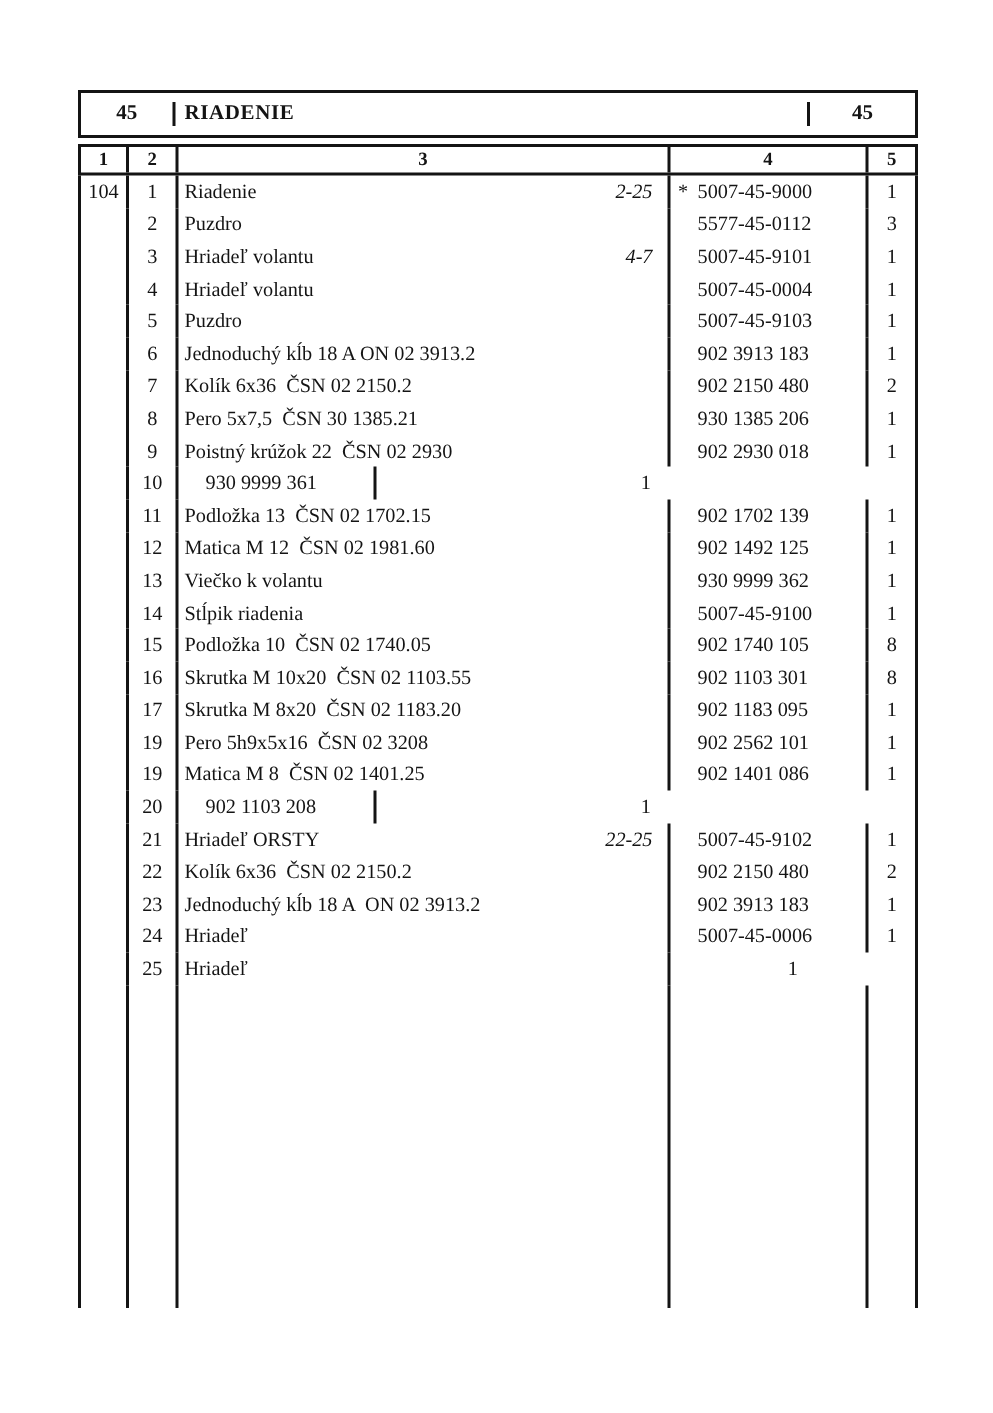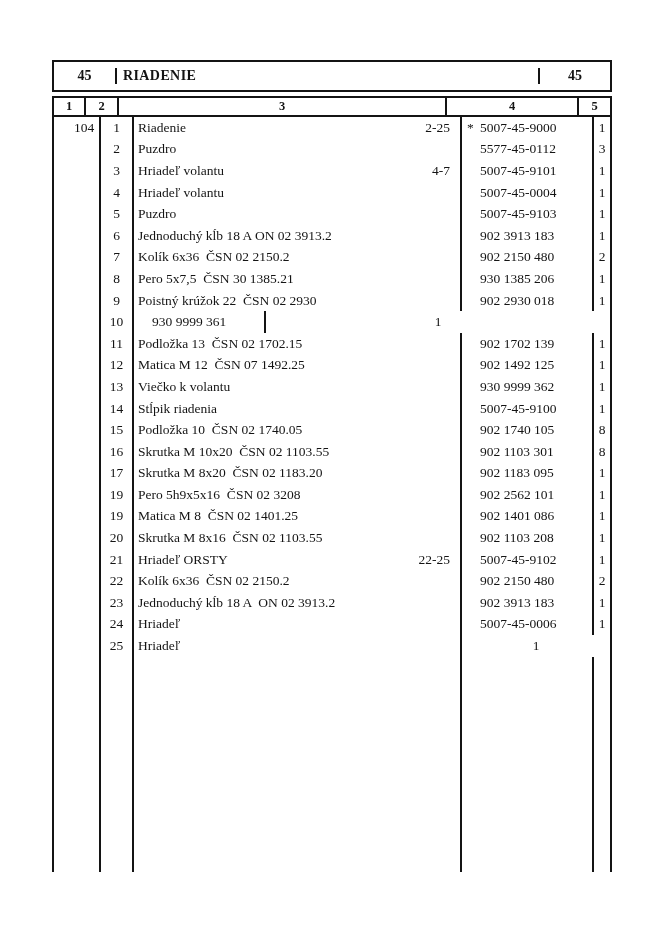--- a/index.html
+++ b/index.html
@@ -53,32 +53,32 @@
   
   .data-area {
     position: absolute;
     left: 52px; top: 117px;
     width: 560px; height: 755px;
     border-left: 2px solid var(--ink, #141414);
     border-right: 2px solid var(--ink, #141414);
     display: flex; flex-direction: column;
     font-size: 13.5px;
   }
-  .row { display: flex; height: 21.6px; flex: 0 0 auto; padding-left: 15px; }
+  .row { display: flex; height: 21.6px; flex: 0 0 auto; }
   .row.filler { flex: 1 1 auto; height: auto; }
   .cell { height: 100%; }
   .c1 { width: 32px;  border-right: 2px solid var(--ink, #141414);
         display: flex; align-items: center; justify-content: center; }
   .c2 { width: 33px;  border-right: 2px solid var(--ink, #141414);
         display: flex; align-items: center; justify-content: center; }
   .c3 { width: 328px; border-right: 2px solid var(--ink, #141414);
         display: flex; align-items: center; justify-content: space-between;
         padding: 0 10px 0 4px; overflow: hidden; }
   .c3 .desc { white-space: pre; }
-  .c3 .ref  { white-space: pre; }
+  .c3 .ref  { white-space: pre; font-style: italic; }
   .c4 { width: 132px; border-right: 2px solid var(--ink, #141414);
         display: flex; align-items: center; padding-left: 5px; white-space: pre; }
   .c4 .star { display: inline-block; width: 13px; }
   .c5 { flex: 1; display: flex; align-items: center; justify-content: center; }
 </style>
 </head>
 <body>
 
 <div class="page">
 
@@ -249,21 +249,21 @@
         <div class="cell c5">
           <span>1</span>
         </div>
       </div>
       <div class="row">
         <div class="cell c1"></div>
         <div class="cell c2">
           <span>12</span>
         </div>
         <div class="cell c3">
-          <span class="desc">Matica M 12  ČSN 07 1492.25</span>
+          <span class="desc">Matica M 12  ČSN 02 1981.60</span>
           <span class="ref"></span>
         </div>
         <div class="cell c4"><span class="star"></span><span class="part">902 1492 125</span></div>
         <div class="cell c5">
           <span>1</span>
         </div>
       </div>
       <div class="row">
         <div class="cell c1"></div>
         <div class="cell c2">
@@ -359,24 +359,20 @@
         </div>
         <div class="cell c4"><span class="star"></span><span class="part">902 1401 086</span></div>
         <div class="cell c5">
           <span>1</span>
         </div>
       </div>
       <div class="row">
         <div class="cell c1"></div>
         <div class="cell c2">
           <span>20</span>
-        </div>
-        <div class="cell c3">
-          <span class="desc">Skrutka M 8x16  ČSN 02 1103.55</span>
-          <span class="ref"></span>
         </div>
         <div class="cell c4"><span class="star"></span><span class="part">902 1103 208</span></div>
         <div class="cell c5">
           <span>1</span>
         </div>
       </div>
       <div class="row">
         <div class="cell c1"></div>
         <div class="cell c2">
           <span>21</span>

